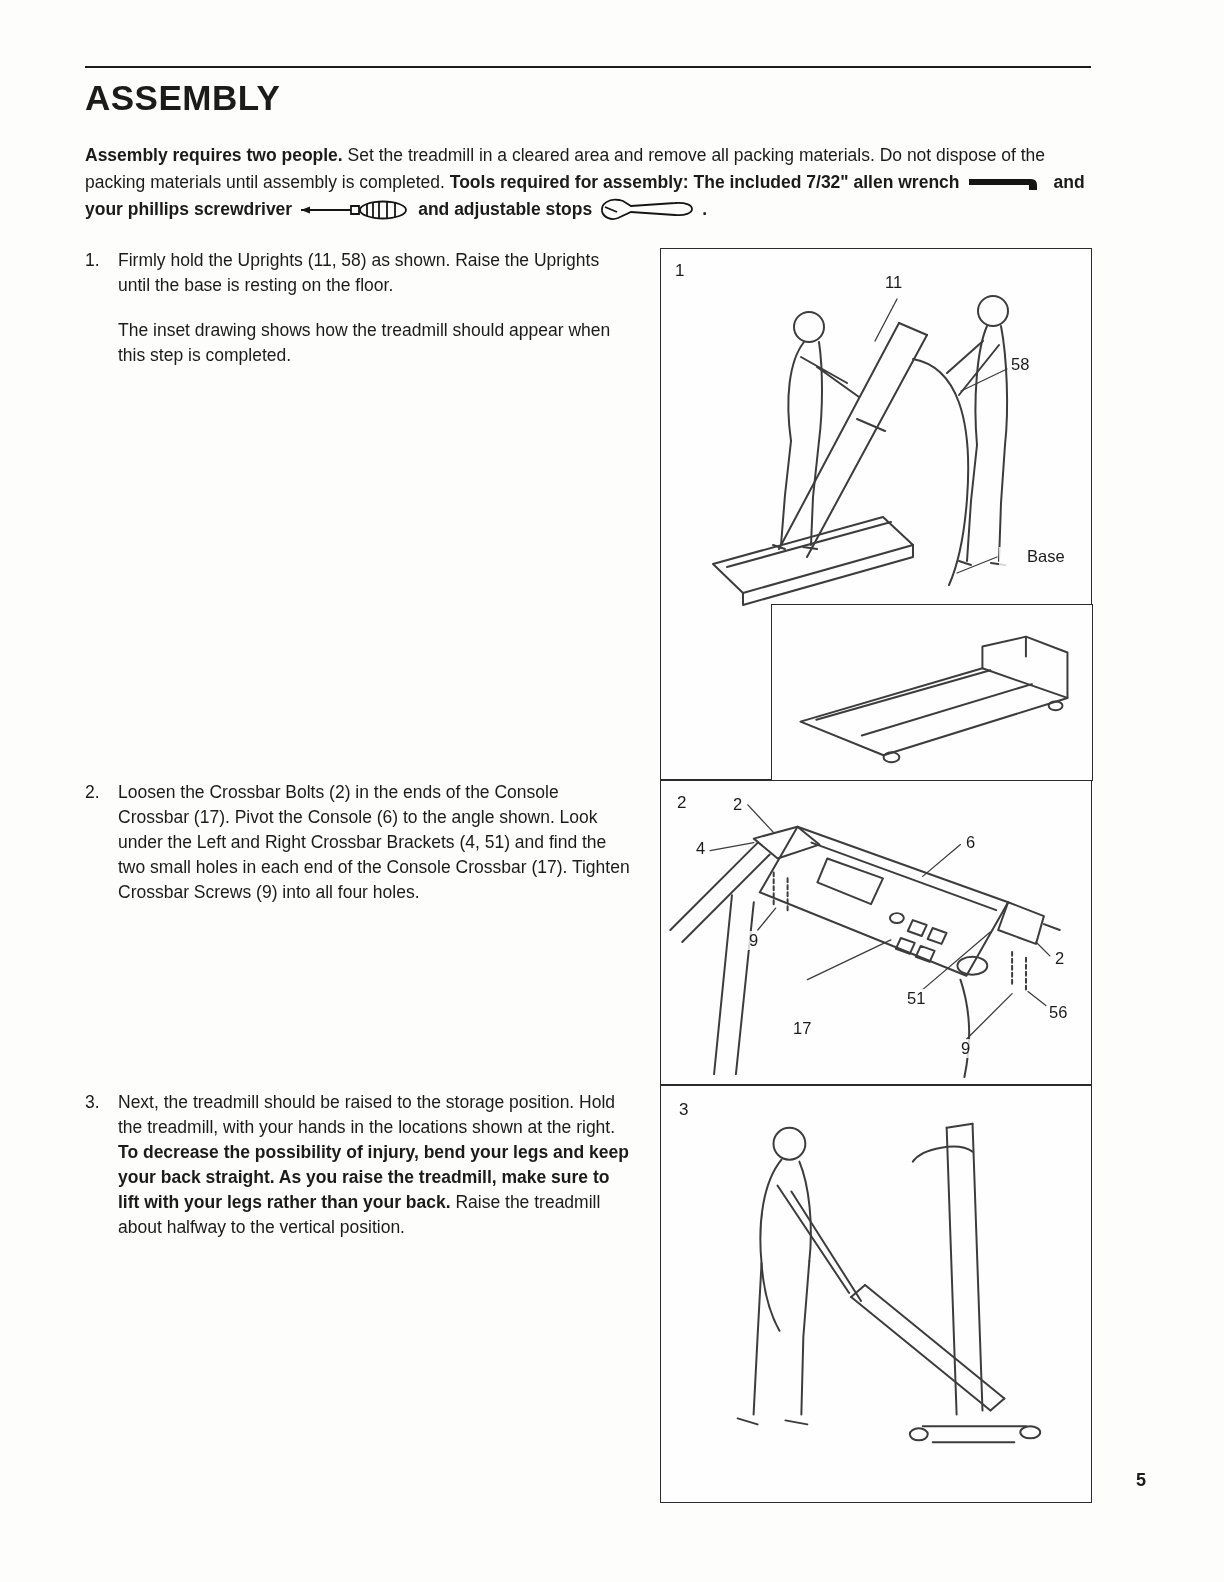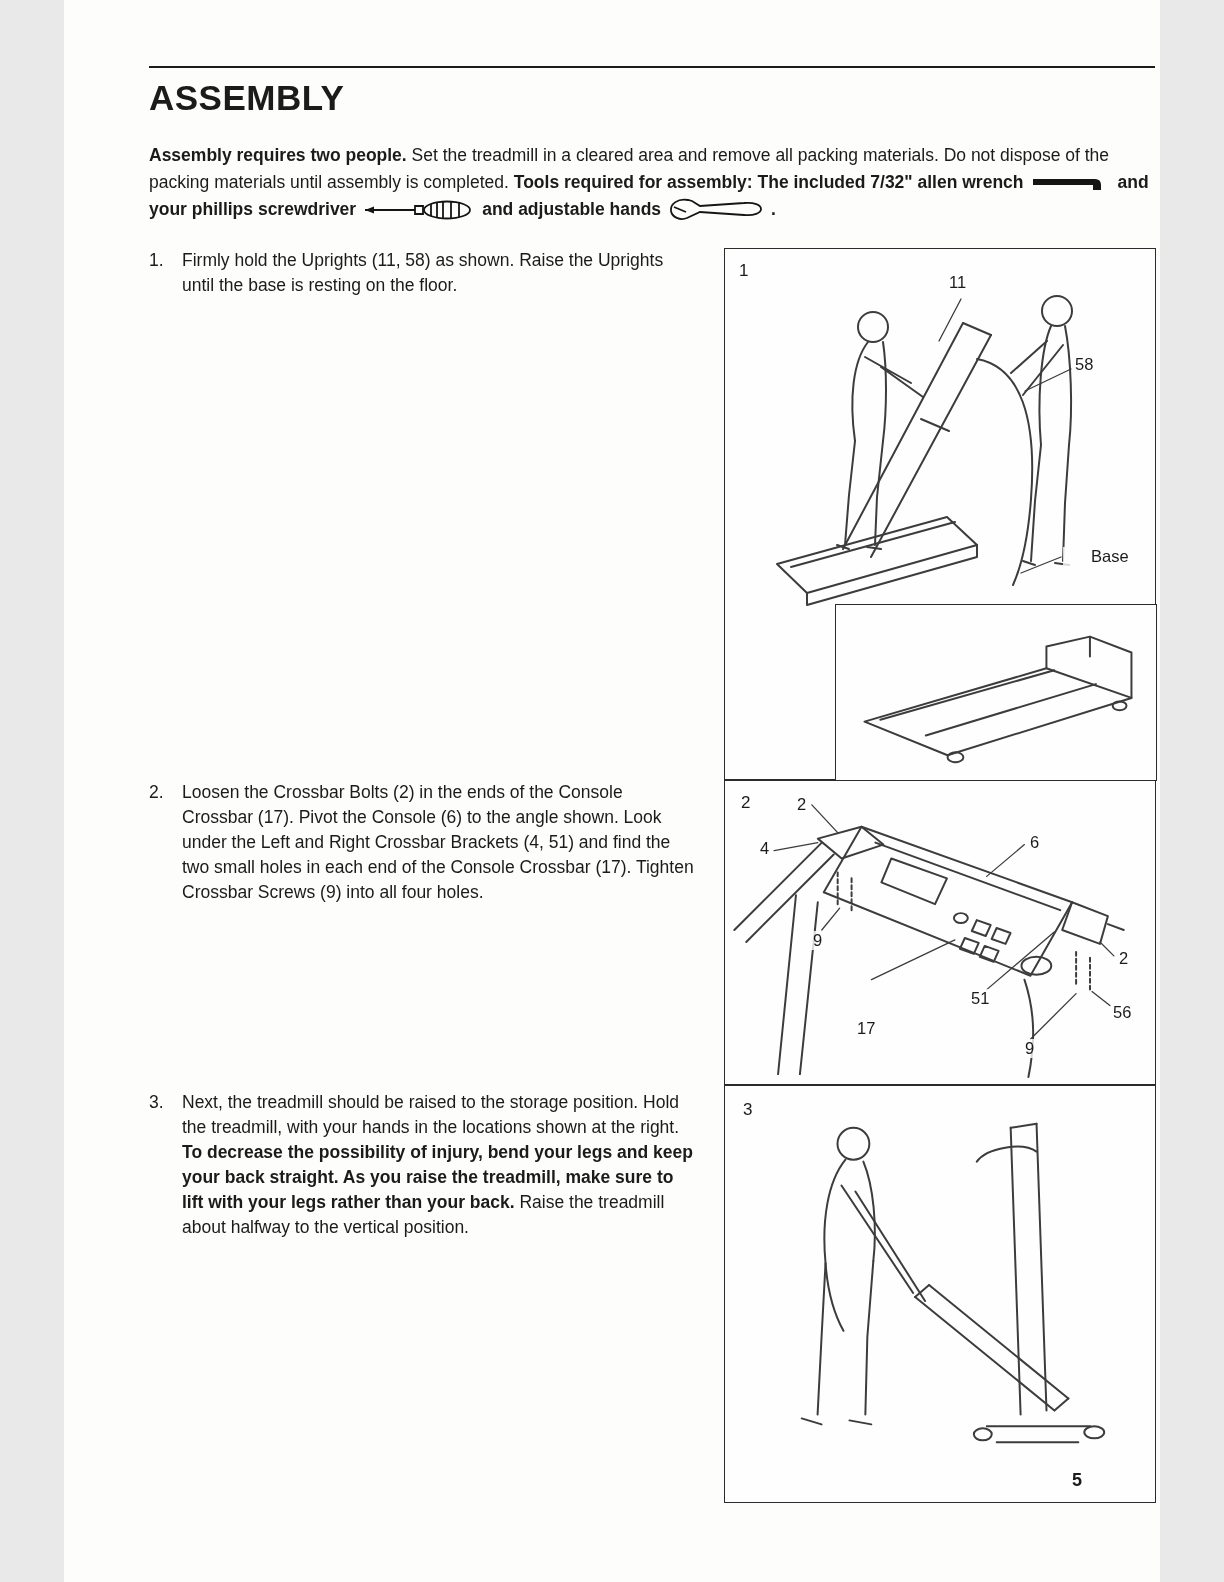--- a/index.html
+++ b/index.html
@@ -1,18 +1,18 @@
 <!DOCTYPE html>
 <html><head>
 <meta charset="utf-8">
 <style>
   * { margin:0; padding:0; box-sizing:border-box; }
   html,body { background:#e9e9e9; }
   .page {
-    position:relative; width:1096px; height:1582px; margin:0 auto;
+    position:relative; width:1224px; height:1582px; margin:0 auto;
     background:#fdfdfb; color:#1b1b1b;
     font-family:"Liberation Sans", sans-serif;
     overflow:hidden;
   }
   .top-rule { position:absolute; left:85px; top:66px; width:1006px; height:2px; background:#1c1c1c; }
   .title { position:absolute; left:85px; top:78px; font-size:35px; font-weight:bold; letter-spacing:0.5px; }
   .intro { position:absolute; left:85px; top:142px; width:1000px; font-size:17.5px; line-height:27px; }
   .intro b { font-weight:bold; }
   .tool-icon { display:inline-block; vertical-align:middle; margin:0 7px; }
   .content { position:absolute; left:85px; top:248px; width:1055px; height:1260px; }
@@ -43,34 +43,35 @@
     <b>Assembly requires two people.</b><span> Set the treadmill in a cleared area and remove all packing materials. Do not dispose of the packing materials until assembly is completed. </span><b>Tools required for assembly: The included 7/32" allen wrench</b><svg class="tool-icon" width="80" height="18" viewBox="0 0 80 18">
         <path d="M2 5 H64 Q70 5 70 11 V16 H62 V11 H2 Z" fill="#151515"></path>
     </svg><b>and your phillips screwdriver</b><svg class="tool-icon" width="112" height="22" viewBox="0 0 112 22">
         <g stroke="#151515" fill="none" stroke-width="1.8">
           <path d="M2 11 H52"></path>
           <path d="M52 7 h8 v8 h-8 z"></path>
           <ellipse cx="84" cy="11" rx="23" ry="8.5"></ellipse>
           <path d="M68 5 v12 M74 3.6 v14.8 M80 3 v16 M88 3 v16 M96 3.8 v14.4"></path>
         </g>
         <path d="M2 11 l9 -3.5 v7 Z" fill="#151515"></path>
-    </svg><b>and adjustable hands</b><svg class="tool-icon" width="96" height="26" viewBox="0 0 96 26">
+    </svg><b>and adjustable stops</b><svg class="tool-icon" width="96" height="26" viewBox="0 0 96 26">
         <g fill="none" stroke="#151515" stroke-width="1.8">
           <path d="M20 3 C10 1 2 7 3 14 C4 20 12 24 19 21 L32 15 L76 18 C86 19 93 16 93 12 C93 8 86 5 76 6 L32 9 L24 4 Z"></path>
           <path d="M6 10 l12 5"></path>
         </g>
     </svg><b>.</b>
   </p>
 
   <div class="content">
 
     <div class="step" style="top:0;">
       <span class="num">1.</span>
       <span class="body">Firmly hold the Uprights (11, 58) as shown. Raise the Uprights until the base is resting on the floor.</span>
     </div>
+    <p class="note" style="top:70px;">The inset drawing shows how the treadmill should appear when this step is completed.</p>
 
     <div class="step" style="top:532px;">
       <span class="num">2.</span>
       <span class="body">Loosen the Crossbar Bolts (2) in the ends of the Console Crossbar (17). Pivot the Console (6) to the angle shown. Look under the Left and Right Crossbar Brackets (4, 51) and find the two small holes in each end of the Console Crossbar (17). Tighten Crossbar Screws (9) into all four holes.</span>
     </div>
 
     <div class="step" style="top:842px;">
       <span class="num">3.</span>
       <span class="body"><span>Next, the treadmill should be raised to the storage position. Hold the treadmill, with your hands in the locations shown at the right. </span><b>To decrease the possibility of injury, bend your legs and keep your back straight. As you raise the treadmill, make sure to lift with your legs rather than your back.</b><span> Raise the treadmill about halfway to the vertical position.</span></span>
     </div>

